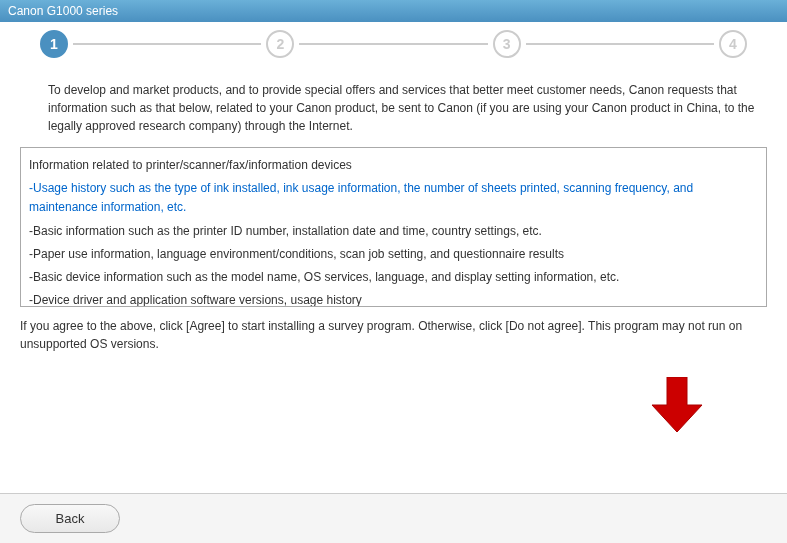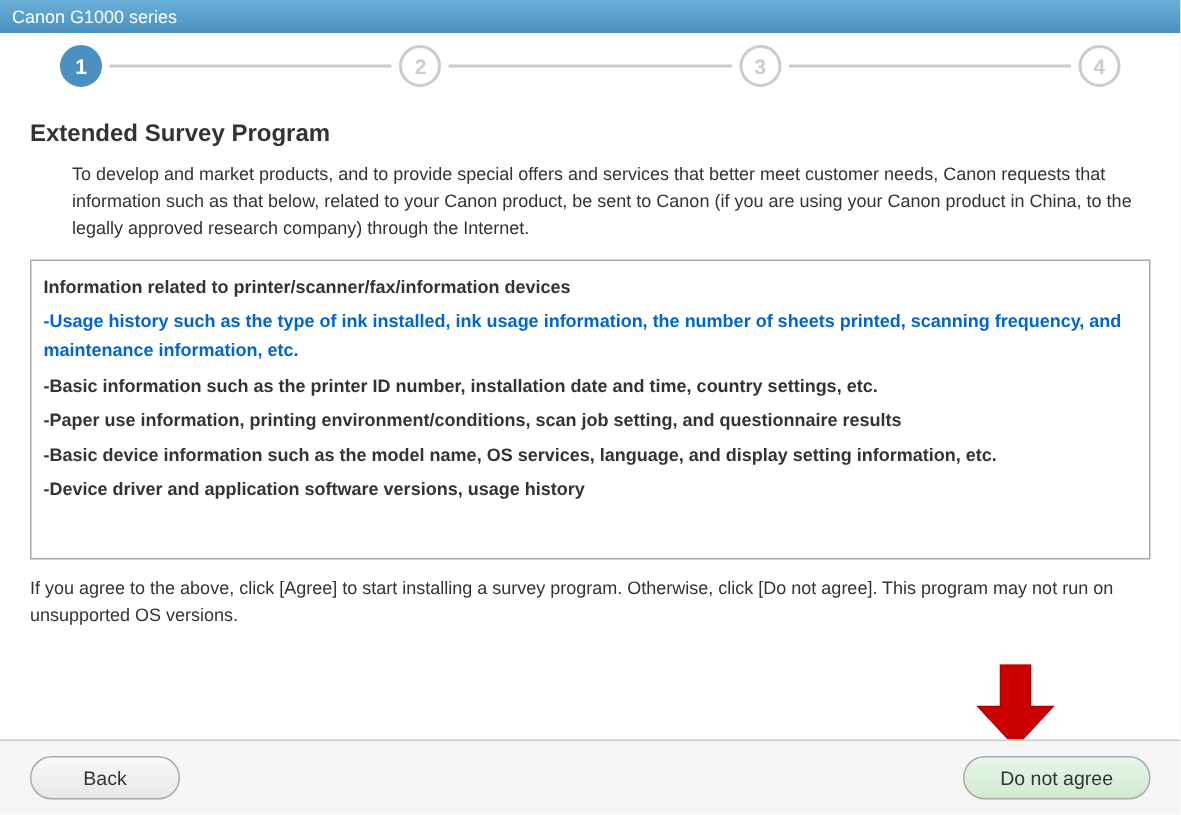--- a/index.html
+++ b/index.html
@@ -79,29 +79,28 @@
     .intro-text {
       font-size: 12px;
       color: #333;
       line-height: 1.5;
       margin-bottom: 12px;
       margin-left: 28px;
     }
     .info-box {
       border: 1px solid #aaa;
       background: white;
-      height: 200px;
+      height: 160px;
       overflow-y: scroll;
       padding: 8px;
       font-size: 12px;
       color: #333;
       line-height: 1.6;
       margin-bottom: 10px;
       flex-shrink: 0;
-      font-weight: bold;
     }
     .info-box p {
       margin-bottom: 4px;
     }
     .footer-text {
       font-size: 12px;
       color: #333;
       line-height: 1.5;
       margin-bottom: 24px;
     }
@@ -169,42 +168,40 @@
     <div class="step">
       <div class="step-circle">3</div>
     </div>
     <div class="step-connector"></div>
     <div class="step">
       <div class="step-circle">4</div>
     </div>
   </div>
 
   <div class="content-area">
-    <div class="page-title">Extended Survey Program</div>
     <div class="intro-text">To develop and market products, and to provide special offers and services that better meet customer needs, Canon requests that information such as that below, related to your Canon product, be sent to Canon (if you are using your Canon product in China, to the legally approved research company) through the Internet.</div>
 
     <div class="info-box">
       <p>Information related to printer/scanner/fax/information devices</p>
       <p style="color:#0066cc;">-Usage history such as the type of ink installed, ink usage information, the number of sheets printed, scanning frequency, and maintenance information, etc.</p>
       <p>-Basic information such as the printer ID number, installation date and time, country settings, etc.</p>
-      <p>-Paper use information, printing environment/conditions, scan job setting, and questionnaire results</p>
+      <p>-Paper use information, language environment/conditions, scan job setting, and questionnaire results</p>
       <p>-Basic device information such as the model name, OS services, language, and display setting information, etc.</p>
       <p>-Device driver and application software versions, usage history</p>
 
     </div>
 
     <div class="footer-text">If you agree to the above, click [Agree] to start installing a survey program. Otherwise, click [Do not agree]. This program may not run on unsupported OS versions.</div>
 
     <div class="arrow-area">
       <svg class="arrow-svg" viewBox="0 0 60 55" xmlns="http://www.w3.org/2000/svg">
         <polygon points="20,0 40,0 40,28 55,28 30,55 5,28 20,28" fill="#cc0000" stroke="#aa0000" stroke-width="1"></polygon>
       </svg>
     </div>
   </div>
 
   <div class="buttons-bar">
     <button class="btn">Back</button>
     <div class="btn-group-right">
-      <button class="btn btn-do-not-agree">Do not agree</button>
     </div>
   </div>
 
 </div>
 
 </body></html>

